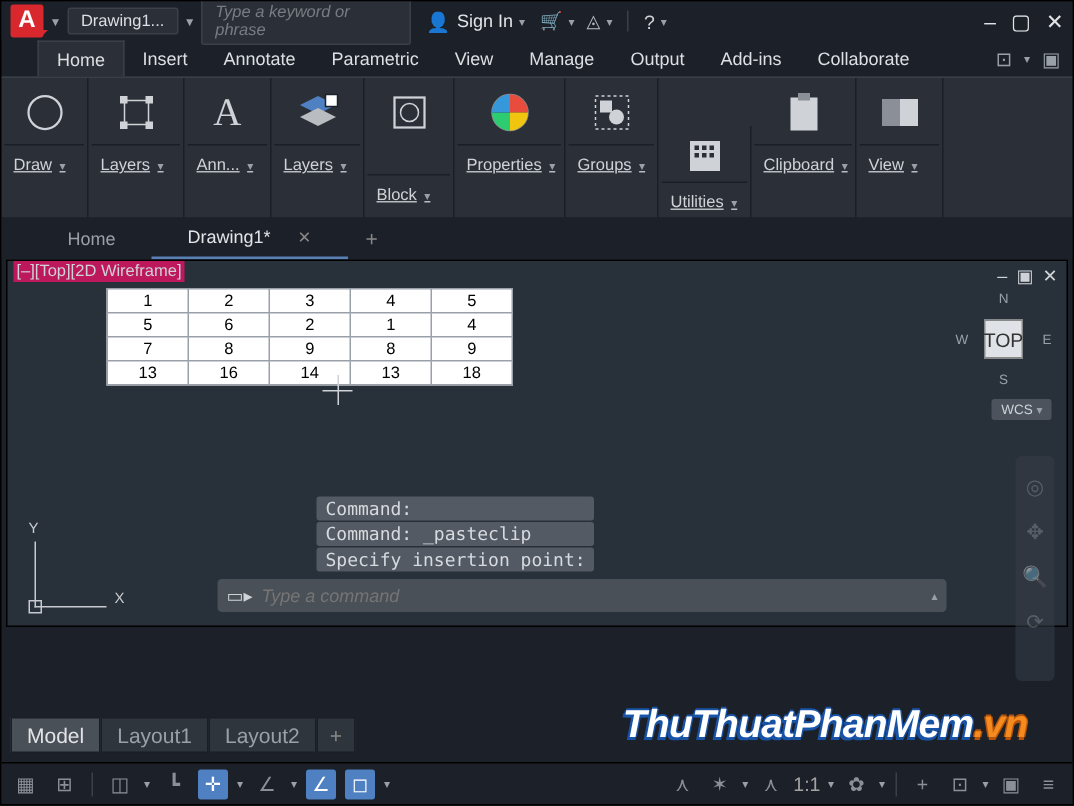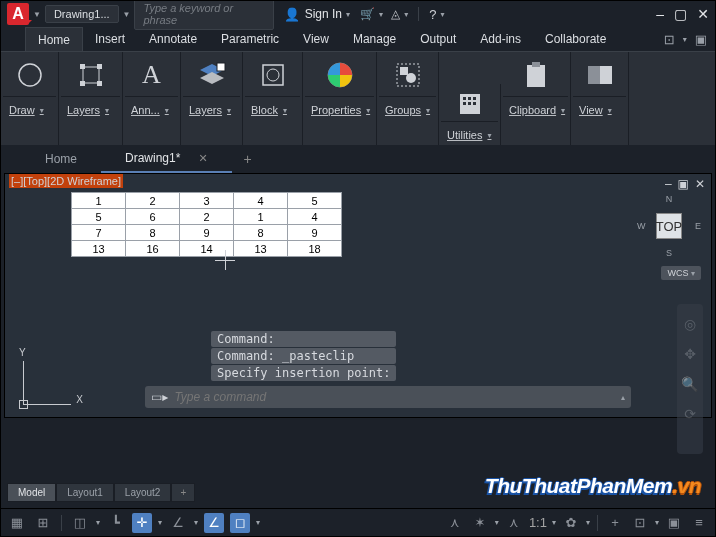--- a/index.html
+++ b/index.html
@@ -31,21 +31,21 @@
 
 
 .filetabs { height:28px; display:flex; align-items:center; padding-left:20px; gap:0; background:#1c2129; }
 .ftab { padding:6px 24px; color:#9aa0a8; font-size:12px; }
 .ftab.active { color:#e2e4e7; border-bottom:2px solid #5a7fb5; }
 .ftab .close { margin-left:18px; color:#888; font-size:11px; }
 .ftab-new { padding:4px 12px; color:#888; font-size:14px; }
 
 
 .viewport { position:relative; background:#28303a; height:245px; margin:0 3px; border:1px solid #000; }
-.vp-label { position:absolute; top:0; left:4px; background:#c2410c; color:#cfd2d7; font-size:11px; padding:1px 2px; }
+.vp-label { position:absolute; top:0; left:4px; background:#be185d; color:#cfd2d7; font-size:11px; padding:1px 2px; }
 .vp-controls { position:absolute; top:3px; right:6px; display:flex; gap:6px; color:#cfd2d7; font-size:12px; }
 
 
 .pasted-table { position:absolute; top:18px; left:66px; border-collapse:collapse; background:#fff; }
 .pasted-table td { border:1px solid #9aa0a8; width:54px; height:16px; text-align:center; font-size:11px; color:#000; font-family:Arial; }
 .cursor-cross { position:absolute; top:86px; left:220px; }
 .cursor-cross::before, .cursor-cross::after { content:""; position:absolute; background:#cfd2d7; }
 .cursor-cross::before { width:1px; height:20px; left:0; top:-10px; }
 .cursor-cross::after { width:20px; height:1px; left:-10px; top:0; }
 
@@ -68,26 +68,26 @@
 
 .cmd-hist { position:absolute; left:206px; bottom:36px; display:flex; flex-direction:column; gap:1px; }
 .cmd-hist div { background:#545a63; color:#d7dadf; font-family:"Consolas",monospace; font-size:12px; padding:1px 6px; border-radius:2px; }
 .cmdline { position:absolute; left:140px; right:80px; bottom:9px; height:22px; background:#4a5058; border-radius:3px; display:flex; align-items:center; padding:0 6px; gap:6px; }
 .cmdline .prompt { color:#cfd2d7; font-size:12px; }
 .cmdline input { flex:1; background:transparent; border:none; outline:none; color:#a7acb3; font-family:Liberation Sans, sans-serif; font-size:12px; font-style:italic; }
 .cmd-grip { position:absolute; left:146px; bottom:13px; color:#8b9098; font-size:10px; letter-spacing:-2px; }
 
 
 .layout-tabs { position:absolute; left:6px; bottom:34px; display:flex; gap:0; }
-.ltab { padding:3px 10px; font-size:10px; color:#9aa0a8; background:#2f353d; border:1px solid #1a1e25; }
+.ltab { padding:3px 10px; font-size:14px; color:#9aa0a8; background:#2f353d; border:1px solid #1a1e25; }
 .ltab.active { background:#4a5058; color:#e2e4e7; }
 .ltab-add { padding:3px 8px; color:#888; }
 
 
-.watermark { position:absolute; right:14px; bottom:38px; font-family:"Arial Black",sans-serif; font-size:21px; font-weight:900; font-style:italic; letter-spacing:-0.5px; pointer-events:none; }
+.watermark { position:absolute; right:30px; bottom:38px; font-family:"Arial Black",sans-serif; font-size:26px; font-weight:900; font-style:italic; letter-spacing:-0.5px; pointer-events:none; }
 .wm-w { color:#fff; text-shadow:-1px 0 #1953a6,1px 0 #1953a6,0 -1px #1953a6,0 2px #1953a6,-2px 2px #1953a6; }
 .wm-o { color:#f58a1f; text-shadow:-1px 0 #b5530a,1px 0 #b5530a,0 -1px #b5530a,0 2px #b5530a; }
 
 
 .statusbar { position:absolute; left:0; right:0; bottom:0; height:28px; background:#1c2129; display:flex; align-items:center; padding:0 6px; gap:6px; color:#8b9098; font-size:13px; border-top:1px solid #000; }
 .statusbar .grp { display:flex; align-items:center; gap:6px; }
 .statusbar .divider { width:1px; height:16px; background:#3a4048; margin:0 2px; }
 .status-btn { width:20px; height:20px; display:flex; align-items:center; justify-content:center; border-radius:2px; font-size:13px; }
 .status-btn.on { background:#4f80c1; color:#fff; }
 .sb-right { margin-left:auto; display:flex; align-items:center; gap:5px; }
@@ -184,21 +184,21 @@
           <rect x="20" y="3" width="8" height="8" fill="#fff" stroke="#1c2129"></rect>
         </svg>
       </div>
     <div class="panel-label-row">
         <span class="panel-label">
           <span>Layers</span>
           <span class="caret-sm">▾</span>
         </span>
       </div>
   </div>
-  <div class="panel" style="width:60px;">
+  <div class="panel" style="width:60px;gap:20px;">
     <div class="panel-icon">
         <svg width="28" height="28">
           <rect x="4" y="4" width="20" height="20" fill="none" stroke="#cfd2d7" stroke-width="1.5"></rect>
           <circle cx="14" cy="14" r="6" fill="none" stroke="#cfd2d7"></circle>
         </svg>
       </div>
     <div class="panel-label-row">
         <span class="panel-label">
           <span>Block</span>
           <span class="caret-sm">▾</span>

